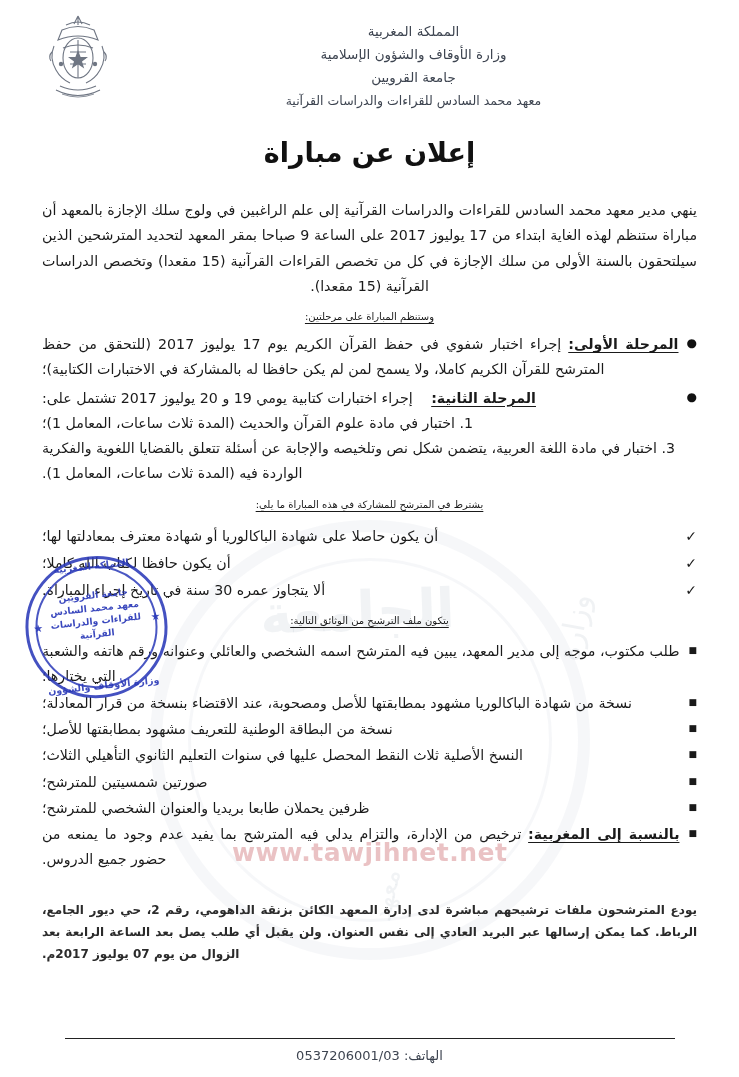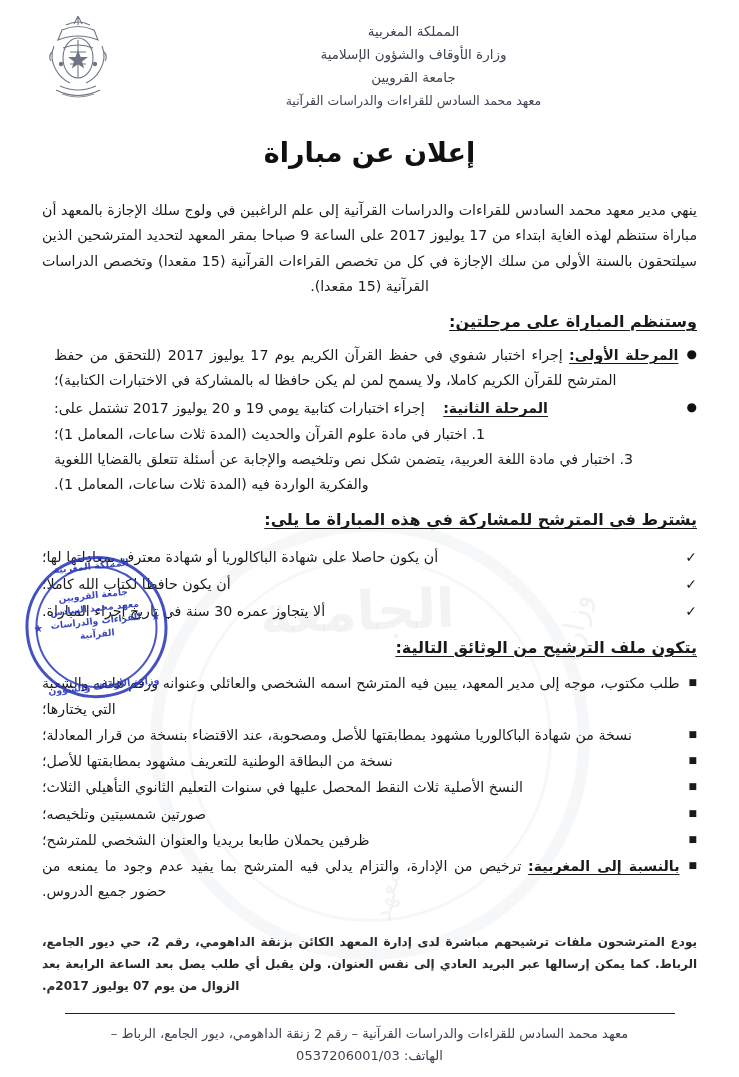--- a/index.html
+++ b/index.html
@@ -135,23 +135,23 @@
     font-size: 14.2px;
     line-height: 1.78;
     text-align: justify;
   }
   .para {
     text-align: justify;
     text-align-last: center;
     margin: 0 0 4px 0;
   }
   .heading-ul {
-    text-align: right;
-    font-weight: bold;
-    font-size: 16px;
+    text-align: center;
+    font-weight: normal;
+    font-size: 10px;
     margin: 9px 0 6px 0;
   }
   .heading-ul span {
     text-decoration: underline;
     text-underline-offset: 3px;
   }
   .phase-block {
     margin: 0 0 3px 0;
     display: flex;
     flex-direction: row;
@@ -161,21 +161,20 @@
   .bullet-dot {
     flex: 0 0 auto;
     font-size: 12px;
     line-height: 1.9;
     color: #111;
   }
   .phase-body {
     flex: 1;
     text-align: justify;
     text-align-last: left;
-    margin-left: 12px;
   }
   .phase-label {
     font-weight: bold;
     text-decoration: underline;
     text-underline-offset: 3px;
   }
   .phase-label-2 { margin-left: 14px; }
   .num-list {
     margin: 0;
     padding: 0;
@@ -336,20 +335,21 @@
 <body>
 
 <div class="page">
 
   <div class="wm-layer">
     <div class="wm-big"></div>
     <div class="wm-big2"></div>
     <div class="wm-arabic">الجامعة</div>
     <div class="wm-arabic2">وزارة</div>
     <div class="wm-arabic3">معهد</div>
+    <div class="wm-site">www.tawjihnet.net</div>
   </div>
 
   <div class="header">
     <div class="header-text">
       <div>المملكة المغربية</div>
       <div>وزارة الأوقاف والشؤون الإسلامية</div>
       <div>جامعة القرويين</div>
       <div class="ht-last">معهد محمد السادس للقراءات والدراسات القرآنية</div>
     </div>
     <div class="emblem">
@@ -445,21 +445,21 @@
       <li>
         <span class="sq">■</span>
         <span class="dtext">نسخة من البطاقة الوطنية للتعريف مشهود بمطابقتها للأصل؛</span>
       </li>
       <li>
         <span class="sq">■</span>
         <span class="dtext">النسخ الأصلية ثلاث النقط المحصل عليها في سنوات التعليم الثانوي التأهيلي الثلاث؛</span>
       </li>
       <li>
         <span class="sq">■</span>
-        <span class="dtext">صورتين شمسيتين وتلخيصه؛</span>
+        <span class="dtext">صورتين شمسيتين للمترشح؛</span>
       </li>
       <li>
         <span class="sq">■</span>
         <span class="dtext">ظرفين يحملان طابعا بريديا والعنوان الشخصي للمترشح؛</span>
       </li>
       <li>
         <span class="sq">■</span>
         <span class="dtext">
           <span class="doc-label">بالنسبة إلى المغربية:</span>
           <span>ترخيص من الإدارة، والتزام يدلي فيه المترشح بما يفيد عدم وجود ما يمنعه من حضور جميع الدروس.</span>
@@ -480,20 +480,19 @@
     <div class="stamp-core">
       <div>جامعة القرويين</div>
       <div>معهد محمد السادس</div>
       <div>للقراءات والدراسات</div>
       <div>القرآنية</div>
     </div>
   </div>
 
   <div class="footer">
     <hr>
-    <div class="footer-line">معهد محمد السادس للقراءات والدراسات القرآنية – رقم 2 زنقة الداهومي، ديور الجامع، الرباط –</div>
     <div class="footer-phone">
       <span>الهاتف:</span>
       <span>0537206001/03</span>
     </div>
   </div>
 
 </div>
 
 </body></html>

